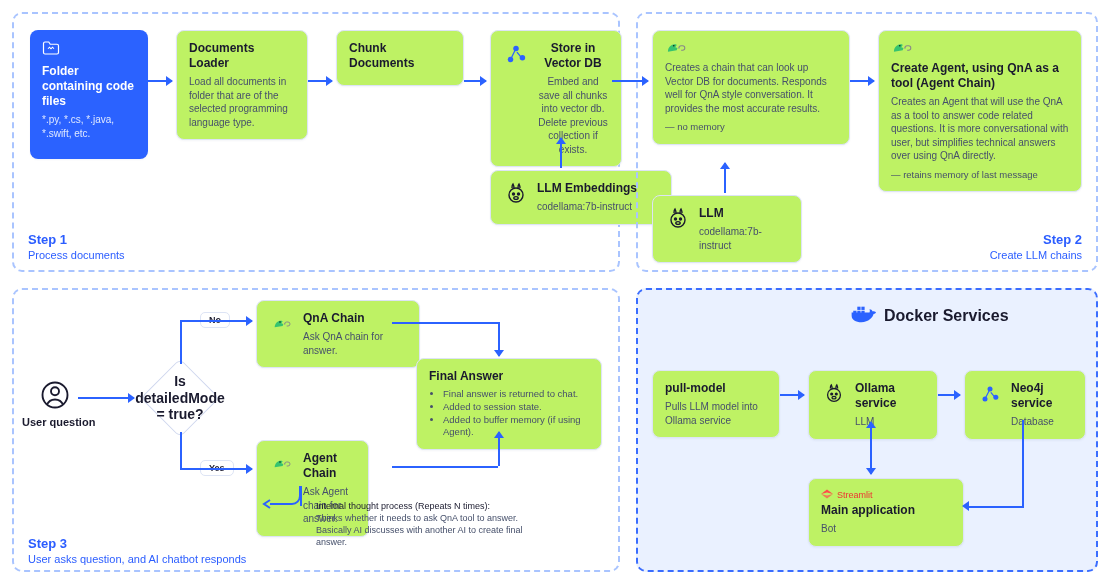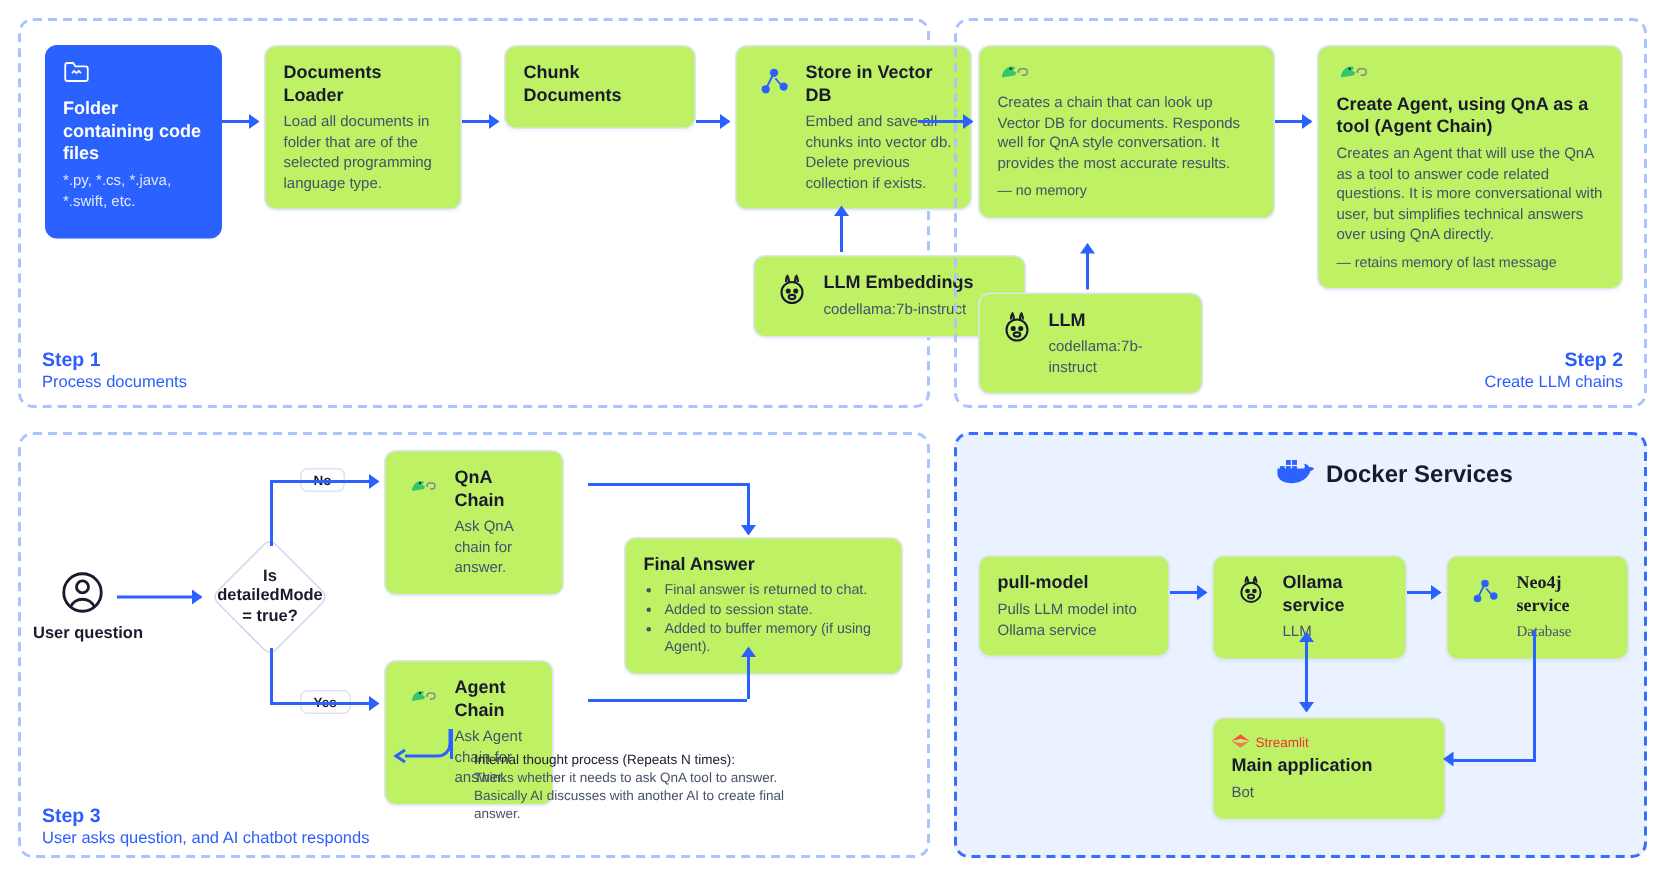--- a/index.html
+++ b/index.html
@@ -20,21 +20,21 @@
   .arrow-h { position: absolute; height: 2px; background: #2b62ff; }
   .arrow-h::after { content:""; position:absolute; right:-1px; top:-4px; border-left:7px solid #2b62ff; border-top:5px solid transparent; border-bottom:5px solid transparent; }
   .arrow-v-up { position: absolute; width: 2px; background: #2b62ff; }
   .arrow-v-up::after { content:""; position:absolute; top:-1px; left:-4px; border-bottom:7px solid #2b62ff; border-left:5px solid transparent; border-right:5px solid transparent; }
   .arrow-v-dn { position: absolute; width: 2px; background: #2b62ff; }
   .arrow-v-dn::after { content:""; position:absolute; bottom:-1px; left:-4px; border-top:7px solid #2b62ff; border-left:5px solid transparent; border-right:5px solid transparent; }
   .line-v { position: absolute; width: 2px; background: #2b62ff; }
   .line-h { position: absolute; height: 2px; background: #2b62ff; }
   .diamond { position:absolute; width:80px; height:80px; }
   .diamond .shape { width:56px; height:56px; border:1.5px solid #cfd7ee; background:#fff; border-radius:6px; transform: rotate(45deg); margin:12px; }
-  .diamond .txt { position:absolute; top:0; left:0; width:80px; height:80px; display:flex; align-items:center; justify-content:center; text-align:center; font-size:11px; font-weight:600; line-height:1.2; padding:0 6px; }
+  .diamond .txt { position:absolute; top:0; left:0; width:80px; height:80px; display:flex; align-items:center; justify-content:center; text-align:center; font-size:14px; font-weight:600; line-height:1.2; padding:0 6px; }
   .yn-label { position:absolute; background:#fff; border:1px solid #dde4f5; border-radius:5px; font-size:9px; font-weight:700; padding:2px 8px; }
   ul.bullets { padding-left: 14px; margin-top: 2px; }
   ul.bullets li { font-size: 9.5px; color:#46506b; line-height:1.35; }
   .svc-title { position:absolute; display:flex; align-items:center; gap:8px; font-size:16px; font-weight:700; color:#1a1a2e; }
   .double-arrow-v { position:absolute; width:2px; background:#2b62ff; }
   .double-arrow-v::before { content:""; position:absolute; top:-1px; left:-4px; border-bottom:7px solid #2b62ff; border-left:5px solid transparent; border-right:5px solid transparent; }
   .double-arrow-v::after { content:""; position:absolute; bottom:-1px; left:-4px; border-top:7px solid #2b62ff; border-left:5px solid transparent; border-right:5px solid transparent; }
   .thread-text { position:absolute; font-size:9px; line-height:1.35; color:#46506b; width:210px; }
   .thread-text b { font-weight:400; color:#1a1a2e; }
 </style>
@@ -58,38 +58,38 @@
 
 <div class="card" style="left:176px; top:30px; width:132px;">
   <h4>Documents Loader</h4>
   <p>Load all documents in folder that are of the selected programming language type.</p>
 </div>
 
 <div class="card" style="left:336px; top:30px; width:128px;">
   <h4>Chunk Documents</h4>
 </div>
 
-<div class="card" style="left:490px; top:30px; width:158px;">
+<div class="card" style="left:490px; top:30px; width:132px;text-align:center;">
   <div class="icon-row">
     <div class="icon-box">
       <svg width="22" height="22" viewBox="0 0 24 24">
           <circle cx="6" cy="18" r="3" fill="#2b62ff"></circle>
           <circle cx="12" cy="6" r="3" fill="#2b62ff"></circle>
           <circle cx="19" cy="16" r="3" fill="#2b62ff"></circle>
           <path d="M7 16l4-8m2 2l5 6" stroke="#2b62ff" stroke-width="1.4"></path>
         </svg>
     </div>
     <div>
       <h4>Store in Vector DB</h4>
       <p>Embed and save all chunks into vector db. Delete previous collection if exists.</p>
     </div>
   </div>
 </div>
 
-<div class="card" style="left:502px; top:170px; width:182px;">
+<div class="card" style="left:490px; top:170px; width:182px;">
   <div class="icon-row">
     <div class="icon-box">
       <svg width="24" height="24" viewBox="0 0 24 24" fill="none" stroke="#1a1a2e" stroke-width="1.4">
           <circle cx="12" cy="13" r="7"></circle>
           <path d="M8 6c0-3 1-4 1-4s1 2 1 4M14 6c0-3 1-4 1-4s1 2 1 4"></path>
           <circle cx="9.5" cy="12" r="1" fill="#1a1a2e"></circle>
           <circle cx="14.5" cy="12" r="1" fill="#1a1a2e"></circle>
           <ellipse cx="12" cy="16" rx="2.2" ry="1.4"></ellipse>
         </svg>
     </div>
@@ -170,21 +170,21 @@
 <div style="position:absolute; left:22px; top:416px; font-size:11px; font-weight:700;">User question</div>
 
 <div class="diamond" style="left:140px; top:358px;">
   <div class="shape"></div>
   <div class="txt">Is detailedMode = true?</div>
 </div>
 
 <div class="yn-label" style="left:200px; top:312px;">No</div>
 <div class="yn-label" style="left:200px; top:460px;">Yes</div>
 
-<div class="card" style="left:256px; top:300px; width:120px;">
+<div class="card" style="left:256px; top:300px; width:164px;">
   <div class="icon-row">
     <div class="icon-box">
       <svg width="20" height="14" viewBox="0 0 30 18">
           <path d="M4 14c0-6 5-10 9-10 2 0 3 1 3 1l-2 3 3 1-1 3" fill="#36c46f"></path>
           <circle cx="12" cy="6" r="1"></circle>
           <path d="M19 9a3 3 0 013-3h2a3 3 0 110 6h-2m-2-3h-2" stroke="#888" stroke-width="1.4" fill="none"></path>
         </svg>
     </div>
     <div>
       <h4>QnA Chain</h4>
@@ -274,21 +274,21 @@
           <ellipse cx="12" cy="16" rx="2.2" ry="1.4"></ellipse>
         </svg>
     </div>
     <div>
       <h4>Ollama service</h4>
       <p>LLM</p>
     </div>
   </div>
 </div>
 
-<div class="card" style="left:964px; top:370px; width:122px;font-family:Liberation Serif, serif;">
+<div class="card" style="left:964px; top:370px; width:122px;">
   <div class="icon-row">
     <div class="icon-box">
       <svg width="20" height="20" viewBox="0 0 24 24">
           <circle cx="6" cy="18" r="3" fill="#2b62ff"></circle>
           <circle cx="12" cy="6" r="3" fill="#2b62ff"></circle>
           <circle cx="19" cy="16" r="3" fill="#2b62ff"></circle>
           <path d="M7 16l4-8m2 2l5 6" stroke="#2b62ff" stroke-width="1.4"></path>
         </svg>
     </div>
     <div>

